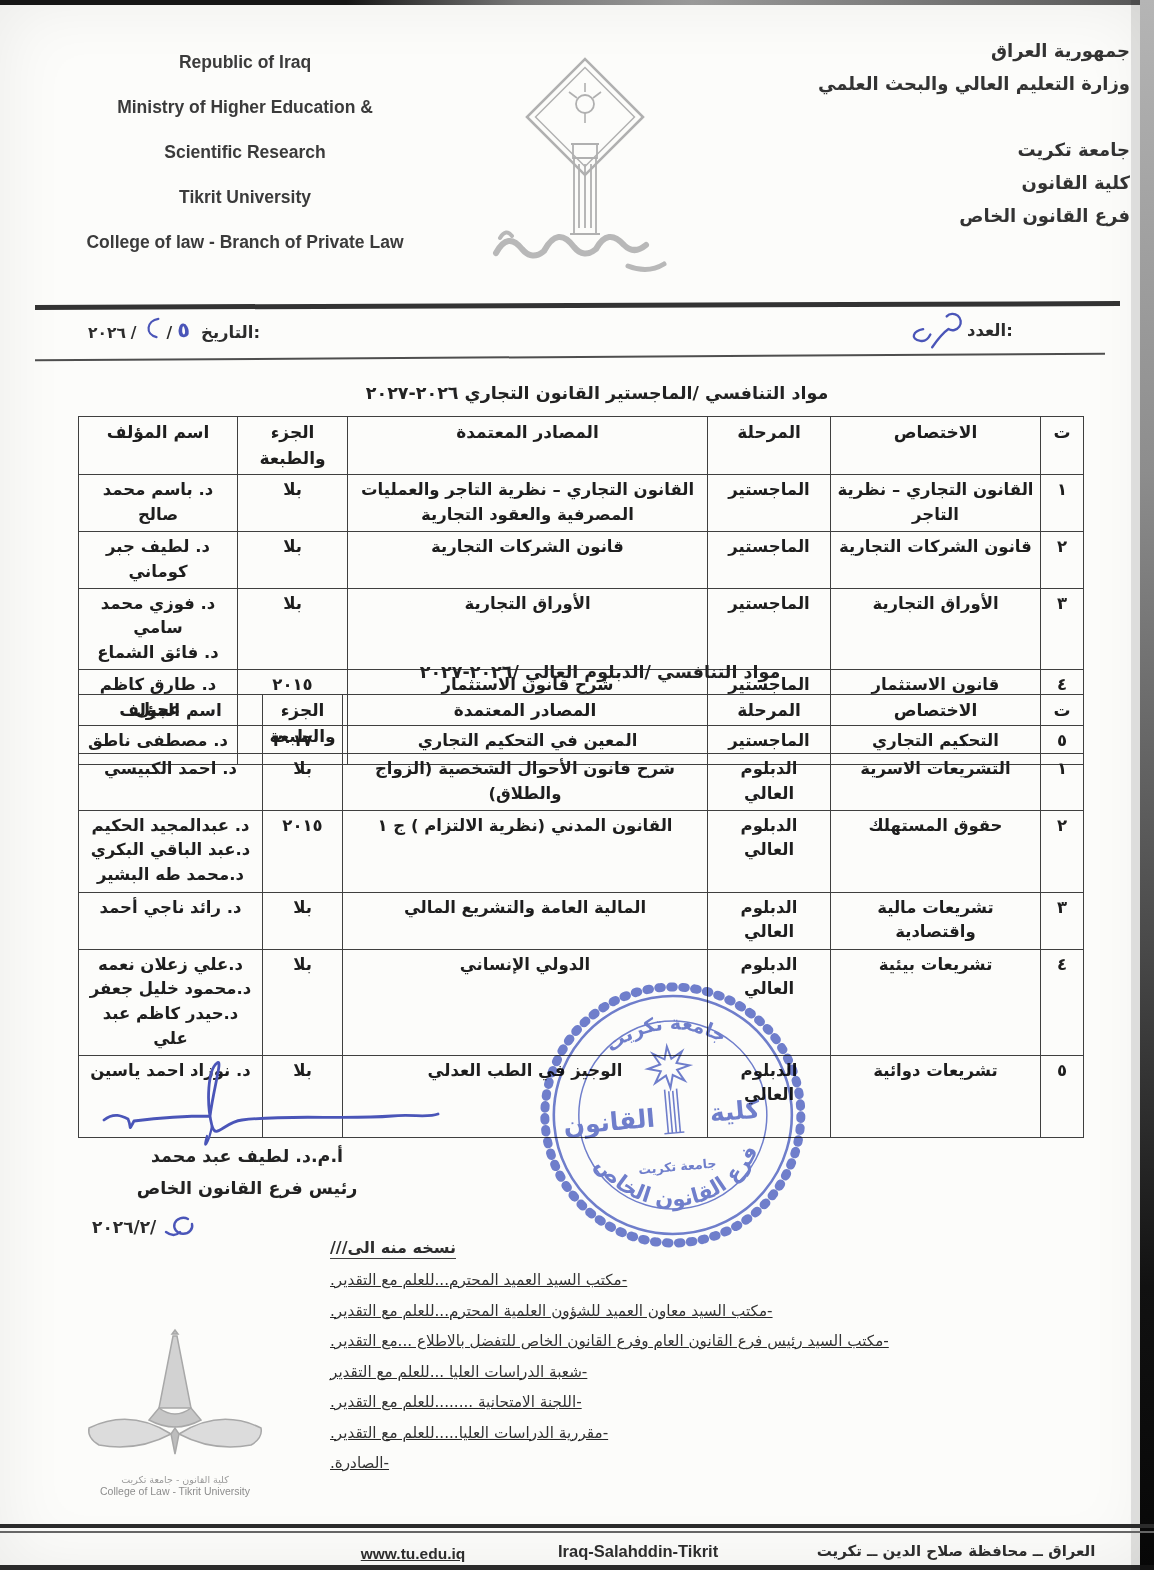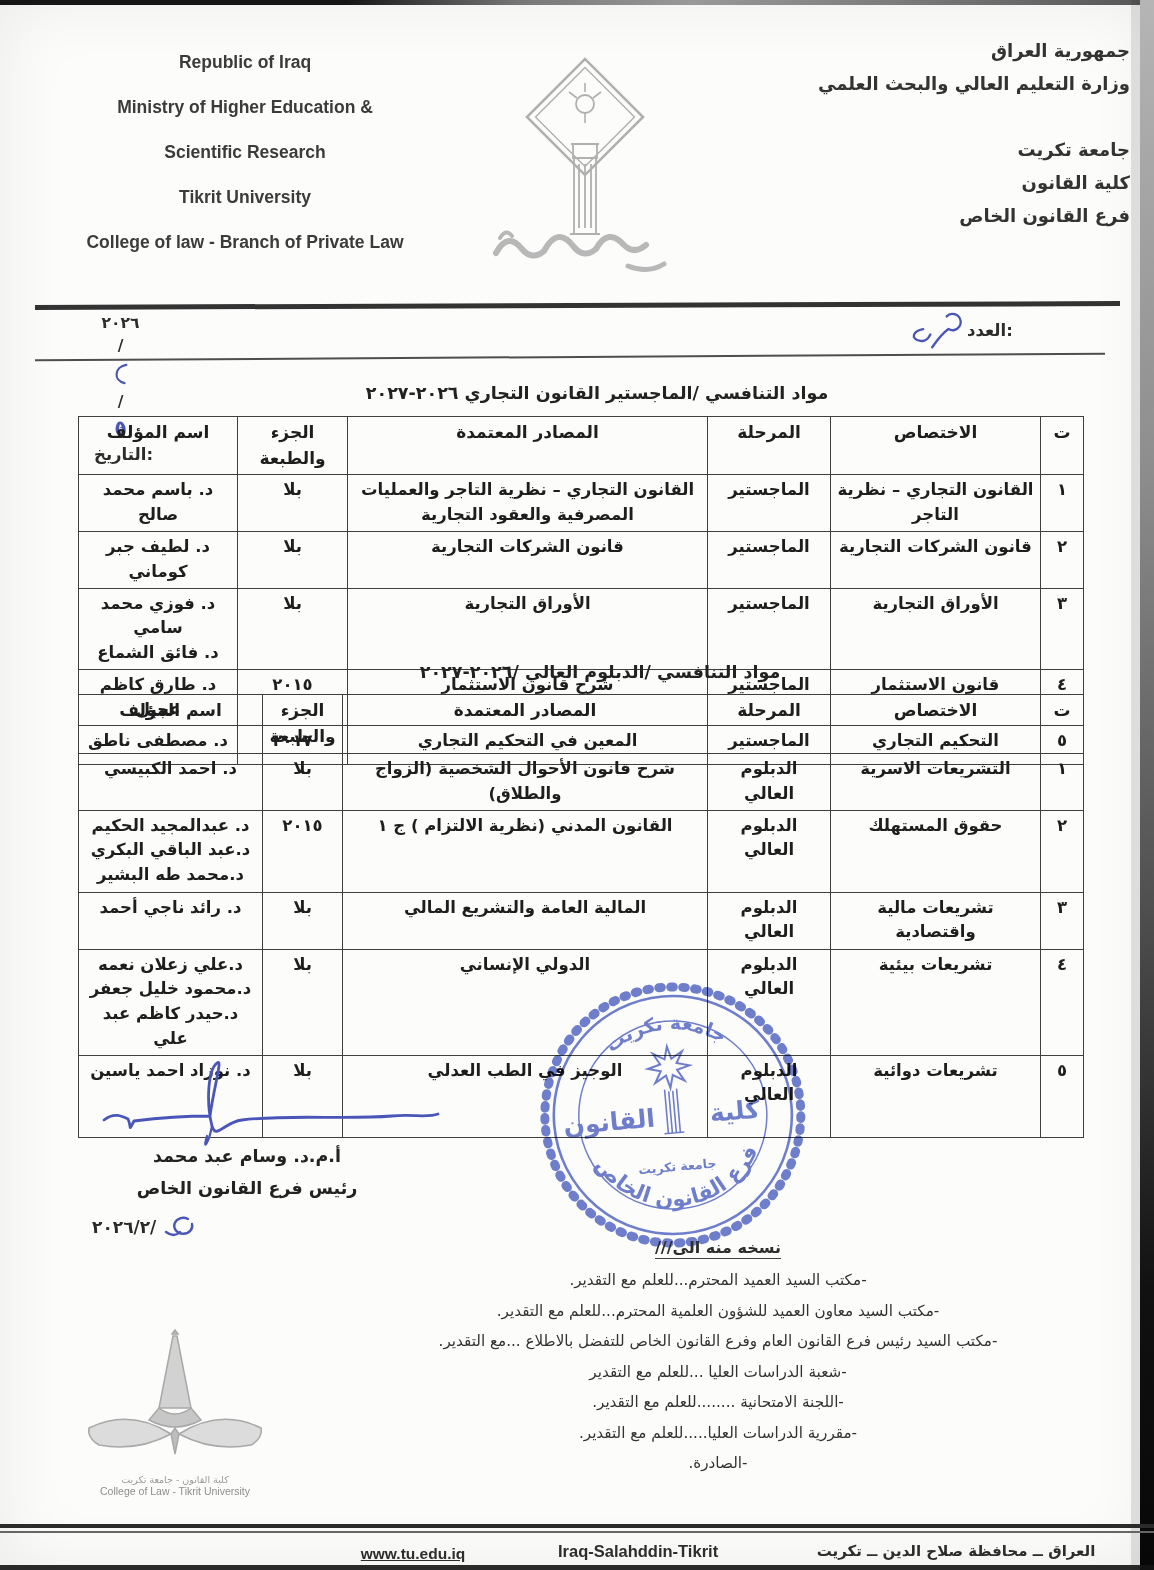--- a/index.html
+++ b/index.html
@@ -20,21 +20,21 @@
   .header-arabic{position:absolute;left:770px;top:40px;width:360px;text-align:right;direction:rtl;}
   .ar-line{font-weight:bold;font-size:18px;color:#333;height:33px;}
   .ar-gap{margin-top:33px;}
   .emblem{position:absolute;left:478px;top:52px;}
   
   .rule-thick{position:absolute;left:35px;top:303px;width:1085px;height:5px;background:#333;transform:rotate(-0.2deg);}
   .rule-thin{position:absolute;left:35px;top:356px;width:1070px;height:2px;background:#4e4e4e;transform:rotate(-0.35deg);}
   .num-group{position:absolute;left:905px;top:308px;display:flex;align-items:center;gap:4px;}
   .num-label{font-weight:bold;font-size:16.5px;color:#2c2c2c;}
   .hand{color:#4a55b8;}
-  .date-group{position:absolute;left:88px;top:314px;display:flex;align-items:center;gap:5px;direction:ltr;flex-direction:column;}
+  .date-group{position:absolute;left:88px;top:314px;display:flex;align-items:flex-end;gap:5px;direction:ltr;}
   .date-year,.date-sep{font-weight:bold;font-size:15.5px;color:#2c2c2c;}
   .date-day{font-size:21px;font-weight:bold;transform:rotate(-5deg);}
   .date-label{font-weight:bold;font-size:16.5px;color:#2c2c2c;margin-left:6px;}
   
   .tbl-title{position:absolute;width:520px;text-align:center;direction:rtl;font-weight:bold;font-size:17.5px;color:#222;}
   .t1-title{left:337px;top:383px;}
   .t2-title{left:340px;top:662px;}
   table.doc{position:absolute;left:78px;border-collapse:collapse;direction:rtl;table-layout:fixed;width:1005px;background:transparent;}
   table.doc.t1{top:416px;}
   table.doc.t2{top:694px;}
@@ -47,21 +47,21 @@
   
   .stamp{position:absolute;left:518px;top:960px;opacity:.82;transform:rotate(-5deg);mix-blend-mode:multiply;}
   
   .sig-svg{position:absolute;left:92px;top:1056px;}
   .sig-block{position:absolute;left:92px;top:1146px;width:310px;text-align:center;direction:rtl;}
   .sig-name{font-weight:bold;font-size:17.5px;color:#222;height:32px;}
   .sig-title{font-weight:bold;font-size:17.5px;color:#222;height:32px;}
   .sig-date-row{display:flex;direction:ltr;align-items:center;gap:2px;height:34px;}
   .sig-date{font-weight:bold;font-size:17px;color:#2b2b2b;}
   
-  .dist{position:absolute;right:56px;top:1238px;width:760px;direction:rtl;text-align:center;}
+  .dist{position:absolute;right:64px;top:1238px;width:760px;direction:rtl;text-align:left;text-decoration:underline;}
   .dist-title{display:inline-block;font-weight:600;font-size:16px;color:#2e2e2e;border-bottom:1.6px solid #3e3e3e;padding-bottom:1px;margin-bottom:6px;}
   .dist-item{font-size:15.2px;color:#323232;line-height:30.5px;white-space:nowrap;}
   
   .corner-logo{position:absolute;left:60px;top:1328px;width:230px;text-align:center;}
   .corner-caption-ar{font-size:9.5px;color:#9a9a9a;margin-top:2px;}
   .corner-caption-en{font-family:"Liberation Sans",sans-serif;font-size:10.5px;color:#8d8d8d;}
   
   .footer-rule-a{position:absolute;left:0;top:1524px;width:100%;height:4px;background:#2b2b2b;}
   .footer-rule-b{position:absolute;left:0;top:1531px;width:100%;height:1.5px;background:#666;}
   .f-right{position:absolute;right:28px;top:1538px;width:340px;direction:rtl;text-align:center;font-weight:bold;font-size:15px;color:#2d2d2d;line-height:26px;}
@@ -306,21 +306,21 @@
 
   <div class="sig-svg">
     <svg width="352" height="104" viewBox="0 0 352 104">
       <g fill="none" stroke="#4a55b8" stroke-width="2.8" stroke-linecap="round">
         <path d="M12,64 C22,56 30,60 36,63 C40,72 36,76 42,65 C66,62 96,60 118,60 C122,30 131,2 125,7 C116,14 114,46 120,70 C124,84 132,66 150,64 C200,58 250,64 300,60 C320,58 336,62 346,58"></path>
         <path d="M120,70 C117,86 110,97 115,80" stroke-width="2.2"></path>
       </g>
     </svg>
   </div>
   <div class="sig-block">
-    <div class="sig-name">أ.م.د. وسام عبد محمد</div>
+    <div class="sig-name">أ.م.د. لطيف عبد محمد</div>
     <div class="sig-title">رئيس فرع القانون الخاص</div>
     <div class="sig-date-row">
       <span class="sig-date">٢٠٢٦/٢/</span>
       <svg width="42" height="30" viewBox="0 0 42 30">
         <path d="M8,20 q8,6 14,0 M34,12 a9,8 0 1,1 -4,-5" fill="none" stroke="#4a55b8" stroke-width="2.4" stroke-linecap="round"></path>
       </svg>
     </div>
   </div>
 
   <div class="dist">

